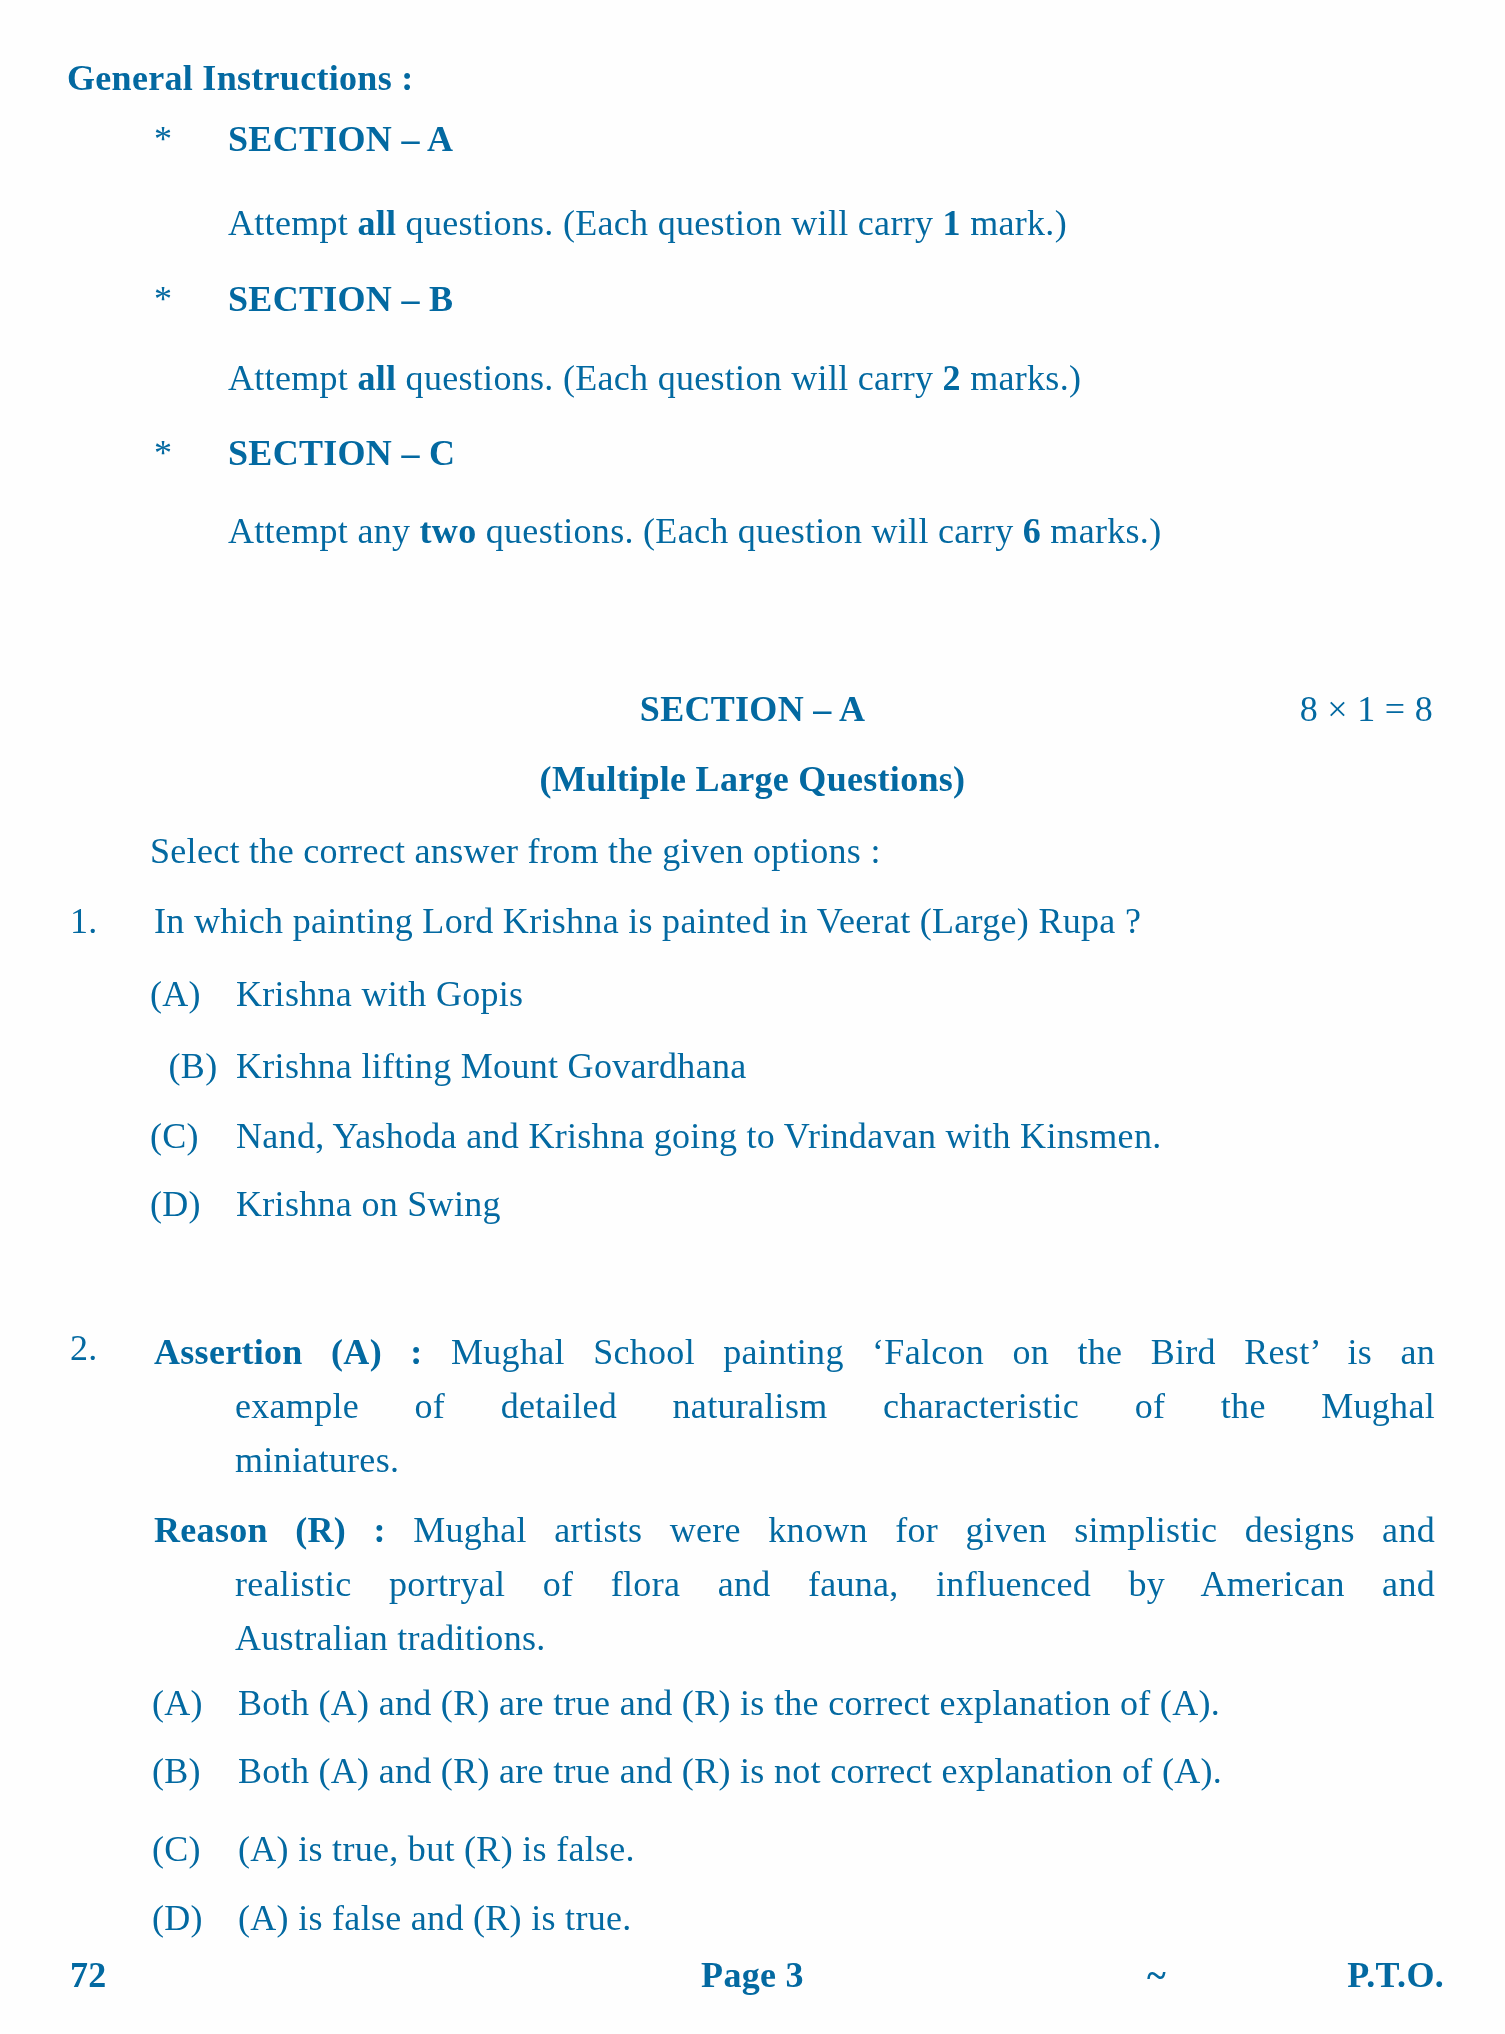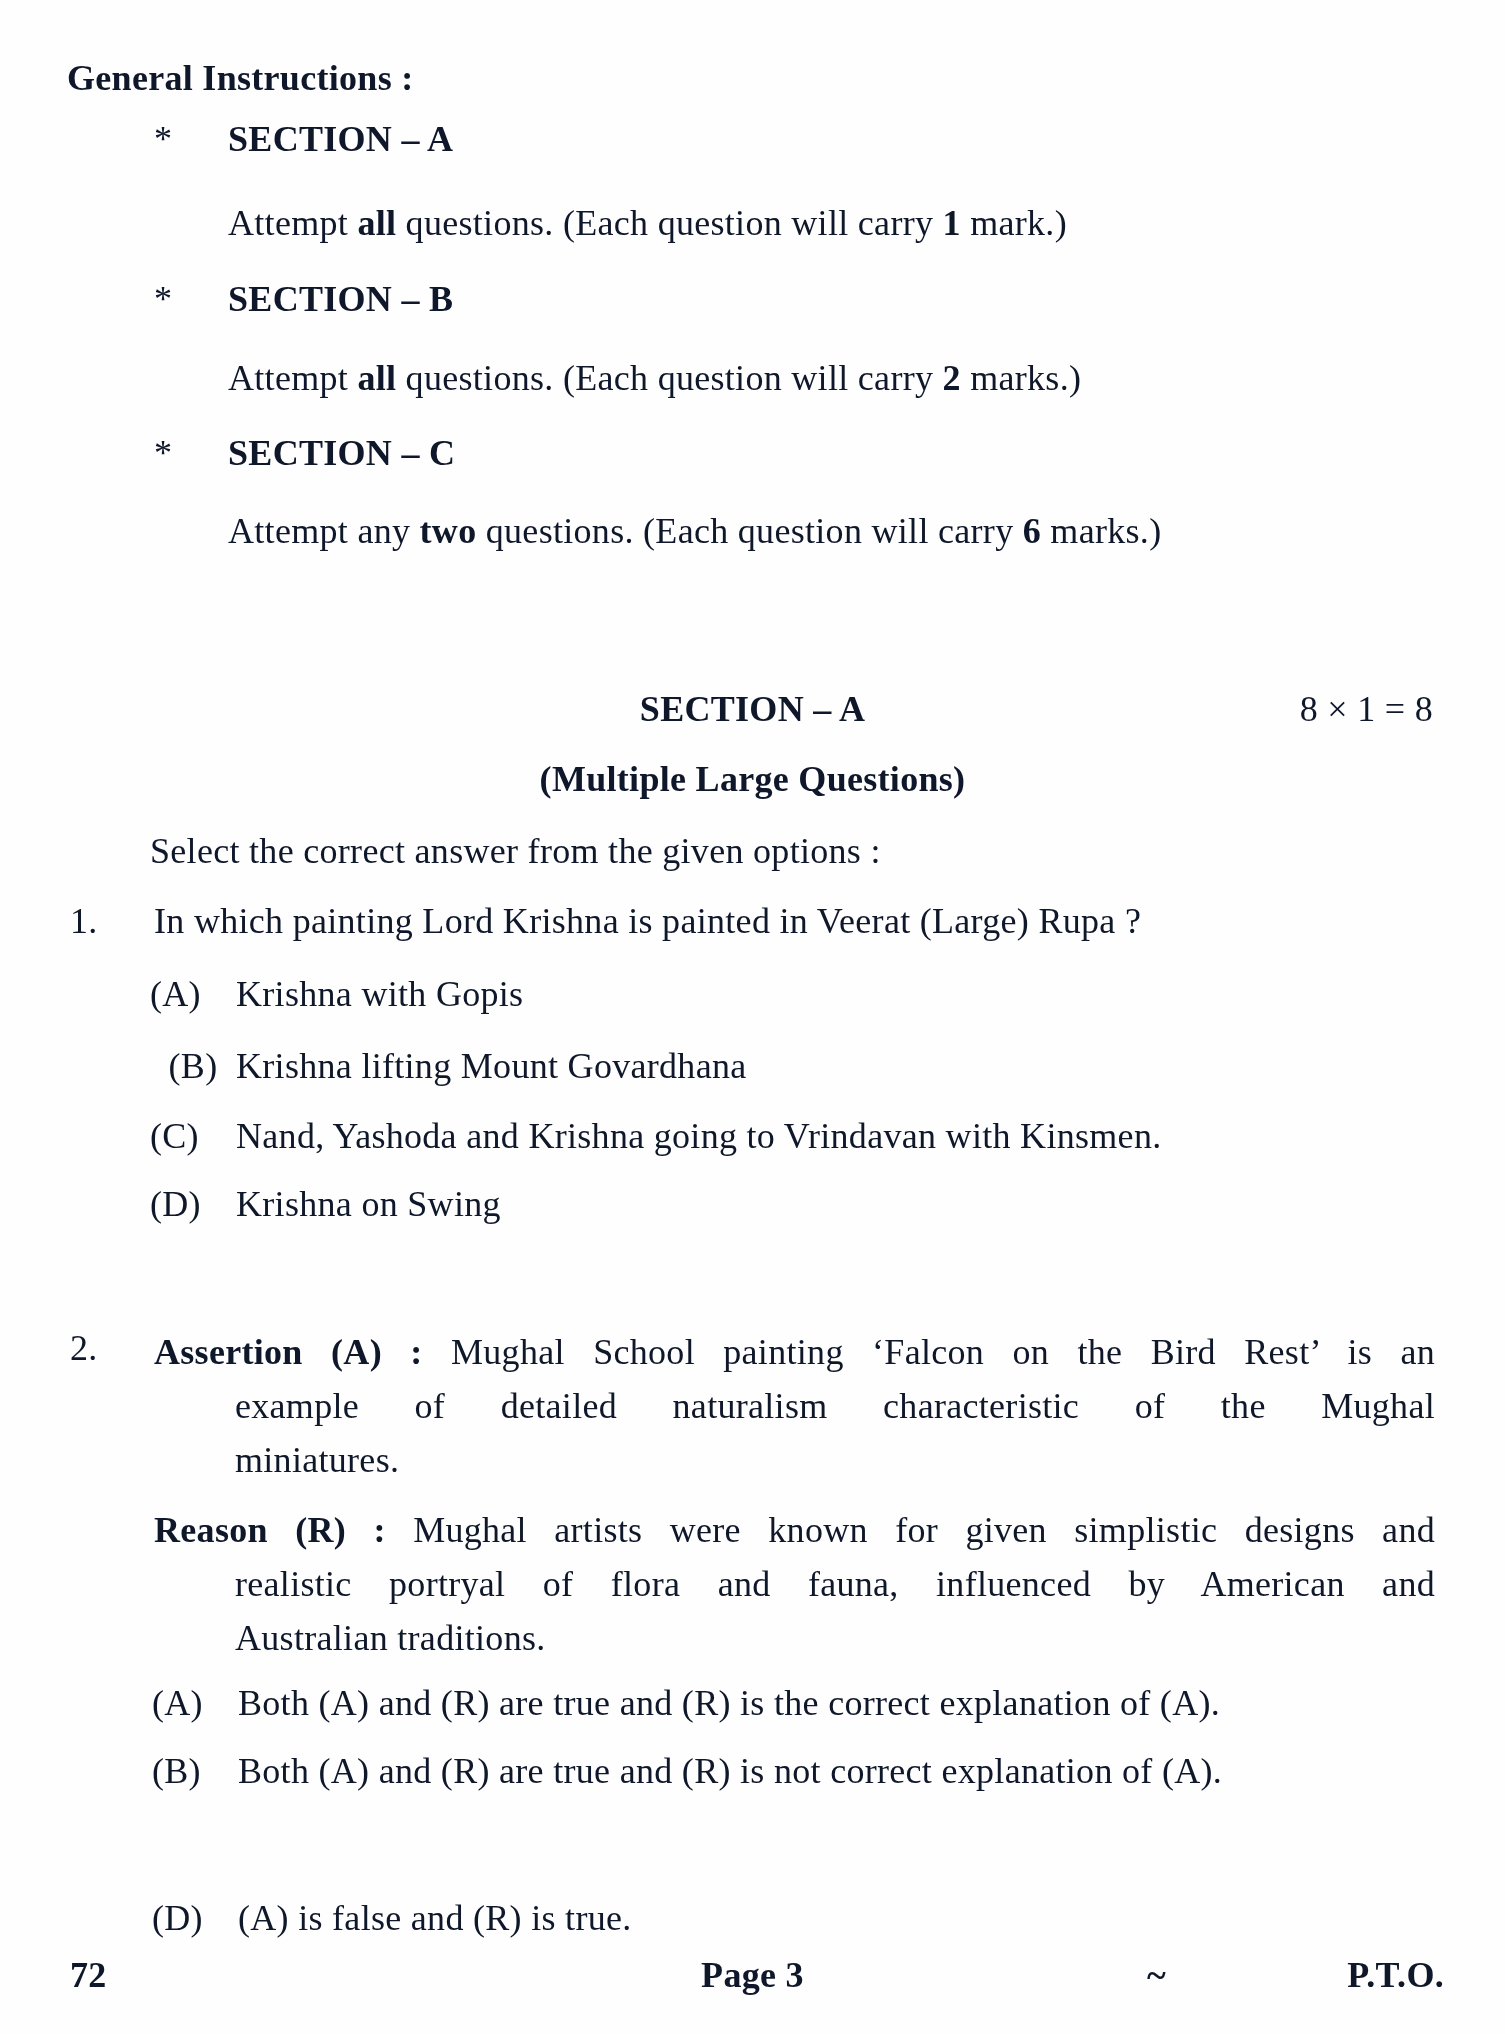--- a/index.html
+++ b/index.html
@@ -6,21 +6,21 @@
     margin: 0;
     padding: 0;
     background: #e8e8e8;
   }
   .page {
     position: relative;
     width: 1505px;
     height: 2034px;
     margin: 0 auto;
     background: #fefefe;
-    color: #0f172a;
+    color: #0369a1;
     font-family: "Liberation Serif", "DejaVu Serif", serif;
     font-size: 36px;
     letter-spacing: 0.3px;
     line-height: 46px;
     overflow: hidden;
   }
   .abs { position: absolute; }
   .b { font-weight: bold; }
   .center-row {
     left: 0;
@@ -89,20 +89,21 @@
   </div>
 
   <div class="abs para" style="top:1503px; left:154px;">
     <div class="pline jline"><span class="b">Reason (R) :</span> <span>Mughal artists were known for given simplistic designs and</span></div>
     <div class="pline jline indent">realistic portryal of flora and fauna, influenced by American and</div>
     <div class="pline indent">Australian traditions.</div>
   </div>
 
   <div class="abs opt" style="top:1680px; left:152px;"><span class="optlabel">(A)</span><span>Both (A) and (R) are true and (R) is the correct explanation of (A).</span></div>
   <div class="abs opt" style="top:1748px; left:152px;"><span class="optlabel">(B)</span><span>Both (A) and (R) are true and (R) is not correct explanation of (A).</span></div>
+  <div class="abs opt" style="top:1826px; left:152px;"><span class="optlabel">(C)</span><span>(A) is true, but (R) is false.</span></div>
   <div class="abs opt" style="top:1895px; left:152px;"><span class="optlabel">(D)</span><span>(A) is false and (R) is true.</span></div>
 
   <div class="abs b" style="top:1952px; left:70px;">72</div>
   <div class="abs center-row b" style="top:1952px;">Page 3</div>
   <div class="abs b" style="top:1952px; left:1147px;">~</div>
   <div class="abs b" style="top:1952px; right:61px;">P.T.O.</div>
 
 </div>
 
 </body></html>

